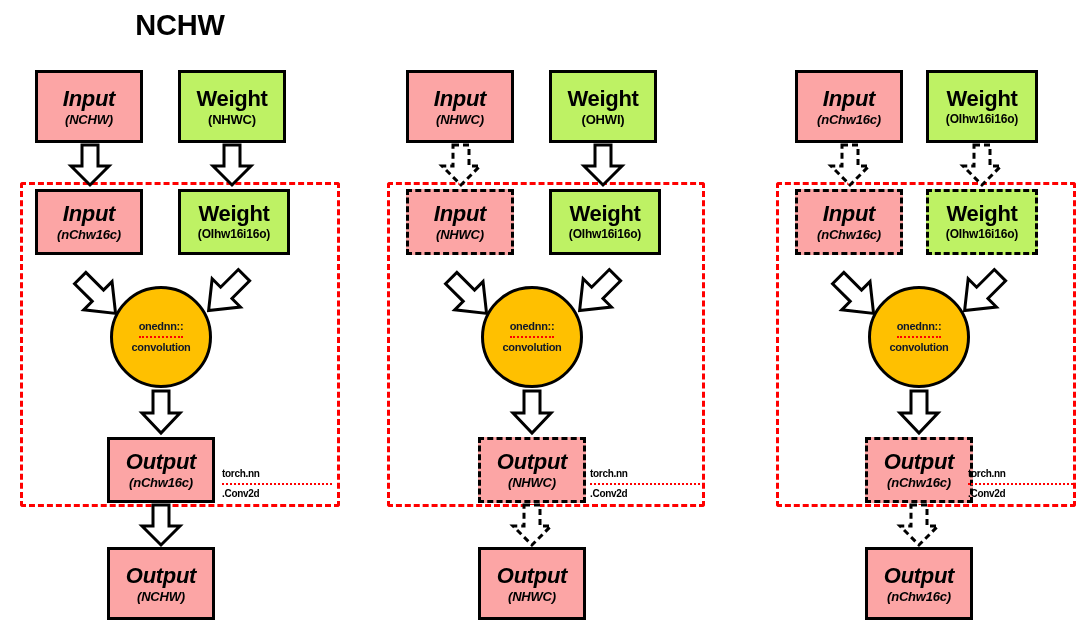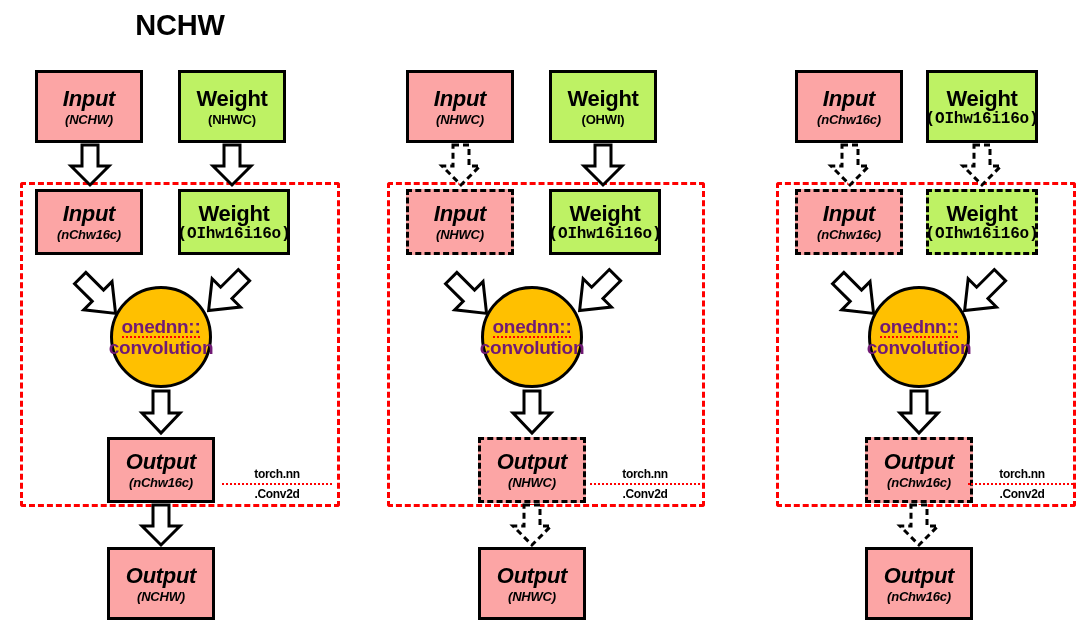--- a/index.html
+++ b/index.html
@@ -28,47 +28,47 @@
 
   
   .node{
     position:absolute;box-sizing:border-box;
     display:flex;flex-direction:column;
     align-items:center;justify-content:center;
     color:#000;text-align:center;
   }
   .node .big{font-size:22px;font-weight:bold;line-height:24px;letter-spacing:-0.3px;}
   .node .small{font-size:13px;font-weight:bold;line-height:15px;margin-top:1px;letter-spacing:-0.2px;}
-  .node.wide .small{font-size:16px;font-family:Liberation Mono, monospace;}
+  .node.wide .small{font-size:12px;}
   .green{background:#fca5a5;font-style:italic;}
   .blue{background:#bef264;}
   .solidb{border:3px solid #000;}
   .dashb{border:3px dashed #000;}
 
   
   .circle{
     position:absolute;border-radius:50%;
     background:#FFC000;border:3px solid #000;
     display:flex;flex-direction:column;
     align-items:center;justify-content:center;
     box-sizing:border-box;
   }
   .circle span{
-    font-size:19px;font-weight:bold;color:#701a75;
+    font-size:11px;font-weight:bold;color:#0f172a;
     line-height:19px;letter-spacing:-0.3px;white-space:nowrap;
   }
   .squig{
     border-bottom:2px dotted #FF0000;
     padding-bottom:0px;
   }
 
   
   .torch{
-    position:absolute;font-size:12px;font-weight:bold;color:#000;
-    line-height:18px;text-align:center;letter-spacing:-0.3px;
+    position:absolute;font-size:10px;font-weight:bold;color:#000;
+    line-height:18px;text-align:left;letter-spacing:-0.3px;
   }
   .torch .ul{border-bottom:2px dotted #FF0000;}
 
   
   .arrow{position:absolute;}
   .arrow svg{display:block;overflow:visible;}
 </style>
 </head>
 <body>
 

